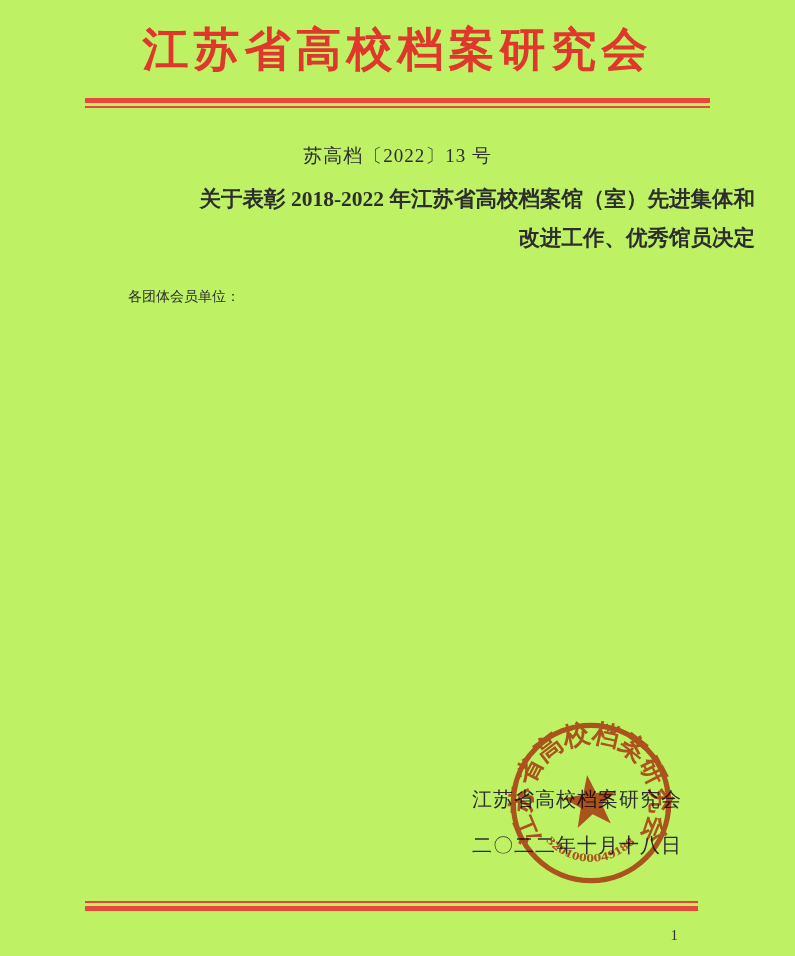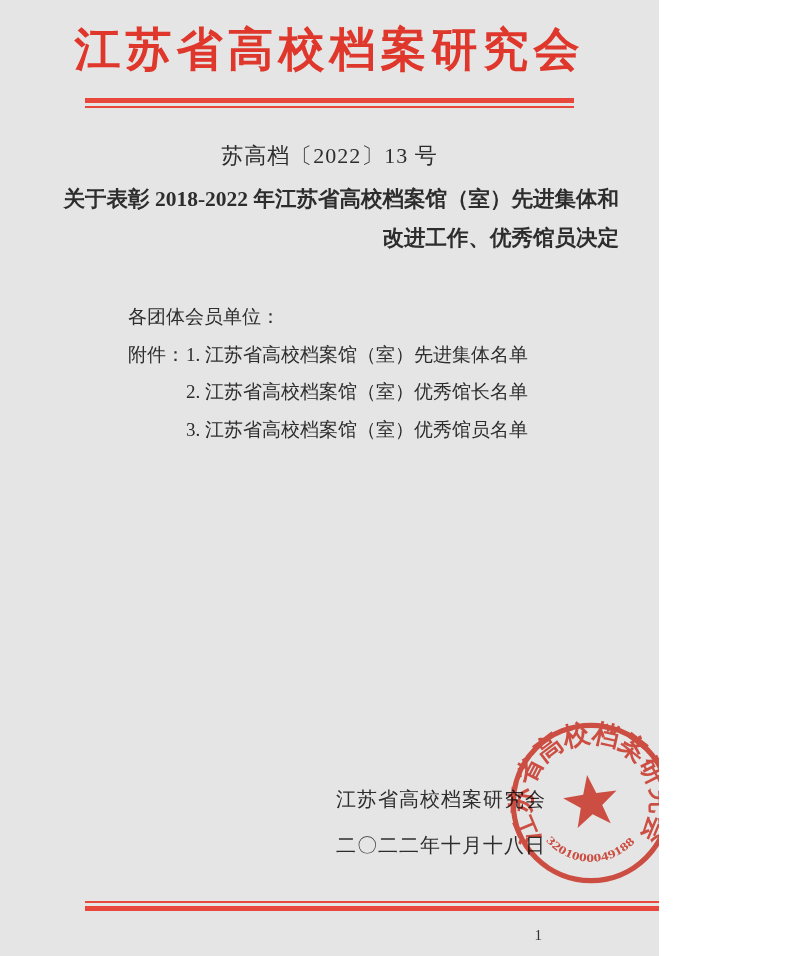--- a/index.html
+++ b/index.html
@@ -1,52 +1,52 @@
 <!DOCTYPE html>
 <html><head>
 <meta charset="utf-8">
 <style>
   html,body { margin:0; padding:0; background:#ffffff; }
   .page {
     position:relative;
-    width:659px; height:956px;
-    background:#e5e5e5;
+    width:795px; height:956px;
+    background:#bef264;
     overflow:hidden;
     font-family:"Liberation Serif","DejaVu Serif",serif;
     color:#2d2d2d;
   }
   .letterhead {
     padding-top:22px;
     text-align:center;
     font-size:46px;
     font-weight:bold;
     letter-spacing:5px;
     line-height:56px;
     color:#df372b;
   }
   .rule-top { margin:20px 85px 0 85px; }
   .rule-top .rule-thick { height:5px; background:#e8473c; }
   .rule-top .rule-thin  { height:2px; background:#e8473c; margin-top:3px; }
   .doc-number {
     margin-top:36px;
     text-align:center;
-    font-size:22px;
+    font-size:19px;
     line-height:24px;
     letter-spacing:1px;
   }
   .doc-title {
     margin:12px 40px 0 40px;
     text-align:right;
     font-size:21.5px;
     font-weight:bold;
     line-height:39px;
   }
   .body-text {
-    margin:40px 127px 0 128px;
-    font-size:19px;
+    margin:20px 127px 0 128px;
+    font-size:14px;
     line-height:37.5px;
     text-align:justify;
   }
   .salutation { margin:0; }
   .para { margin:0; text-indent:2em; }
   .att-block { margin-top:0; }
   .att-line { display:flex; }
   .att-label { width:58px; flex:none; }
   .signature {
     position:absolute;
@@ -89,34 +89,20 @@
 
   <div class="doc-number">苏高档〔2022〕13 号</div>
 
   <div class="doc-title">
     <span>关于表彰 2018-2022 年江苏省高校档案馆（室）先进集体和</span><br>
     <span>改进工作、优秀馆员决定</span>
   </div>
 
   <div class="body-text">
     <p class="salutation">各团体会员单位：</p>
-    <div class="att-block">
-      <div class="att-line">
-        <span class="att-label">附件：</span>
-        <span>1. 江苏省高校档案馆（室）先进集体名单</span>
-      </div>
-      <div class="att-line">
-        <span class="att-label"></span>
-        <span>2. 江苏省高校档案馆（室）优秀馆长名单</span>
-      </div>
-      <div class="att-line">
-        <span class="att-label"></span>
-        <span>3. 江苏省高校档案馆（室）优秀馆员名单</span>
-      </div>
-    </div>
   </div>
 
   <div class="signature">
     <div>江苏省高校档案研究会</div>
     <div>二〇二二年十月十八日</div>
   </div>
 
   <svg class="seal" viewBox="0 0 160 160">
     <defs>
       <path id="sealArcTop" d="M 32.5 113.3 A 58 58 0 1 1 127.5 113.3" fill="none"></path>

